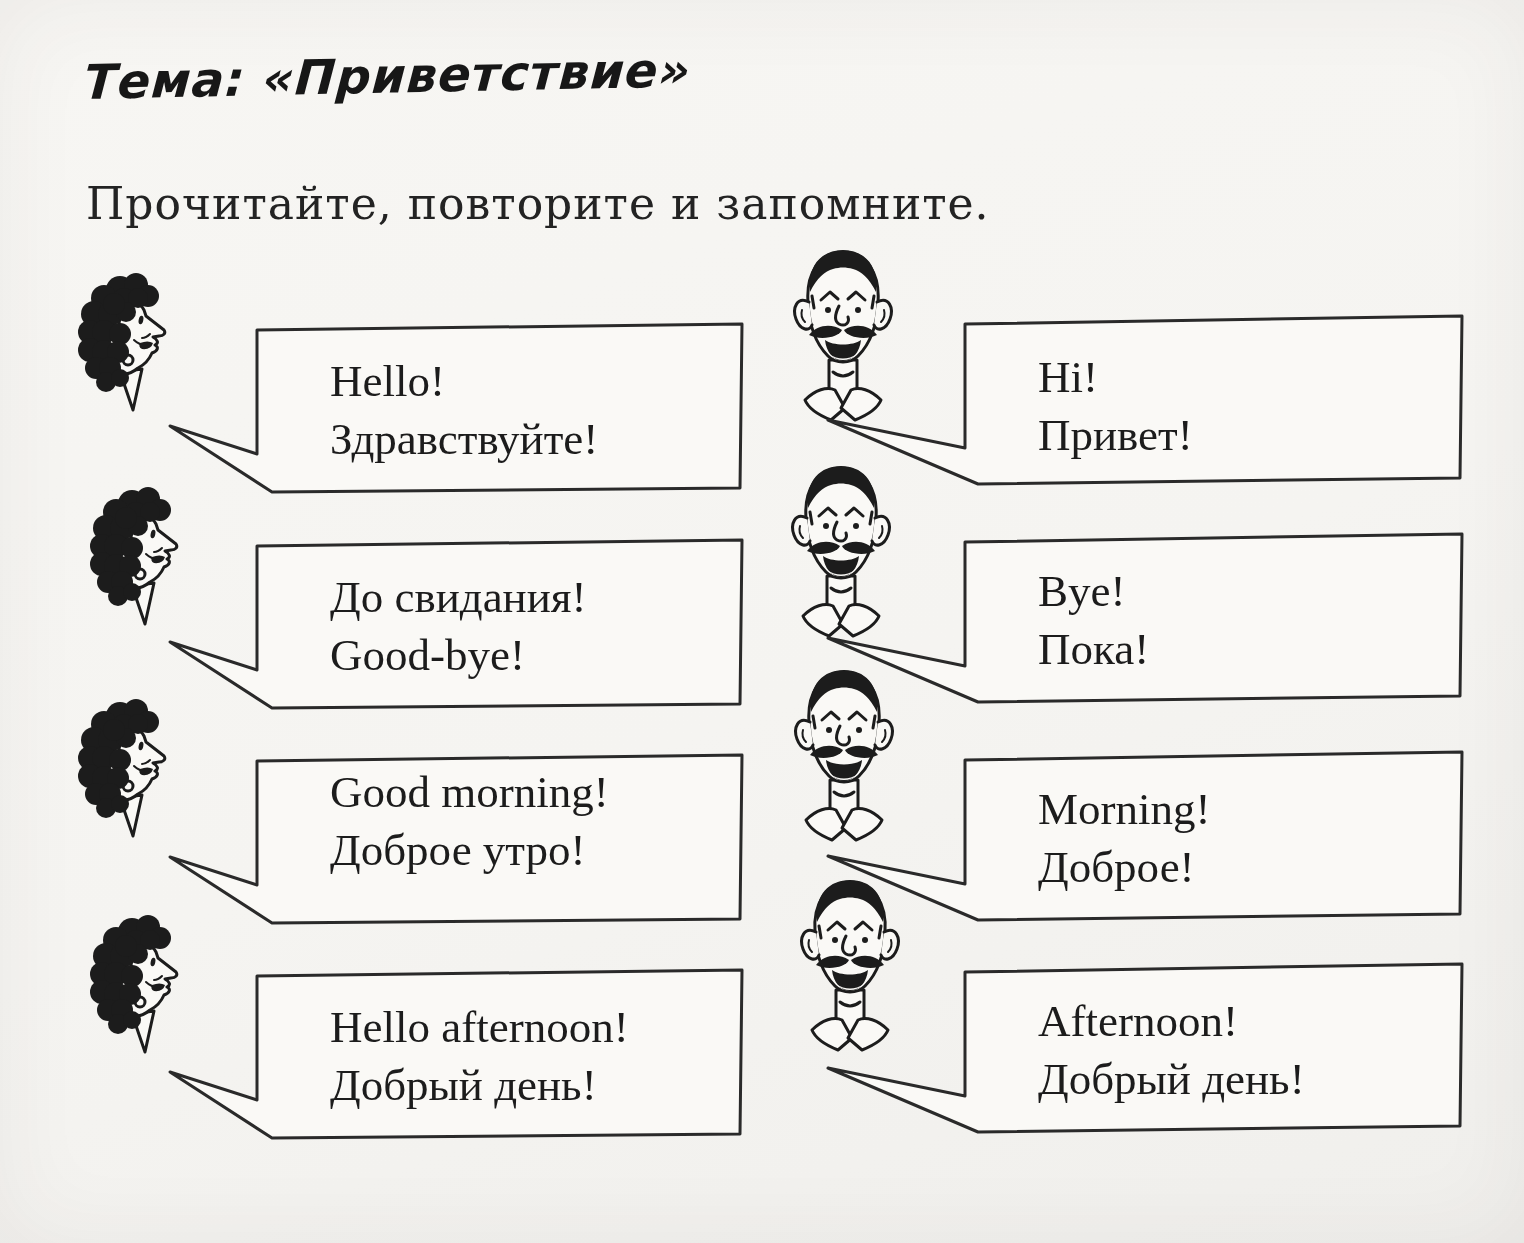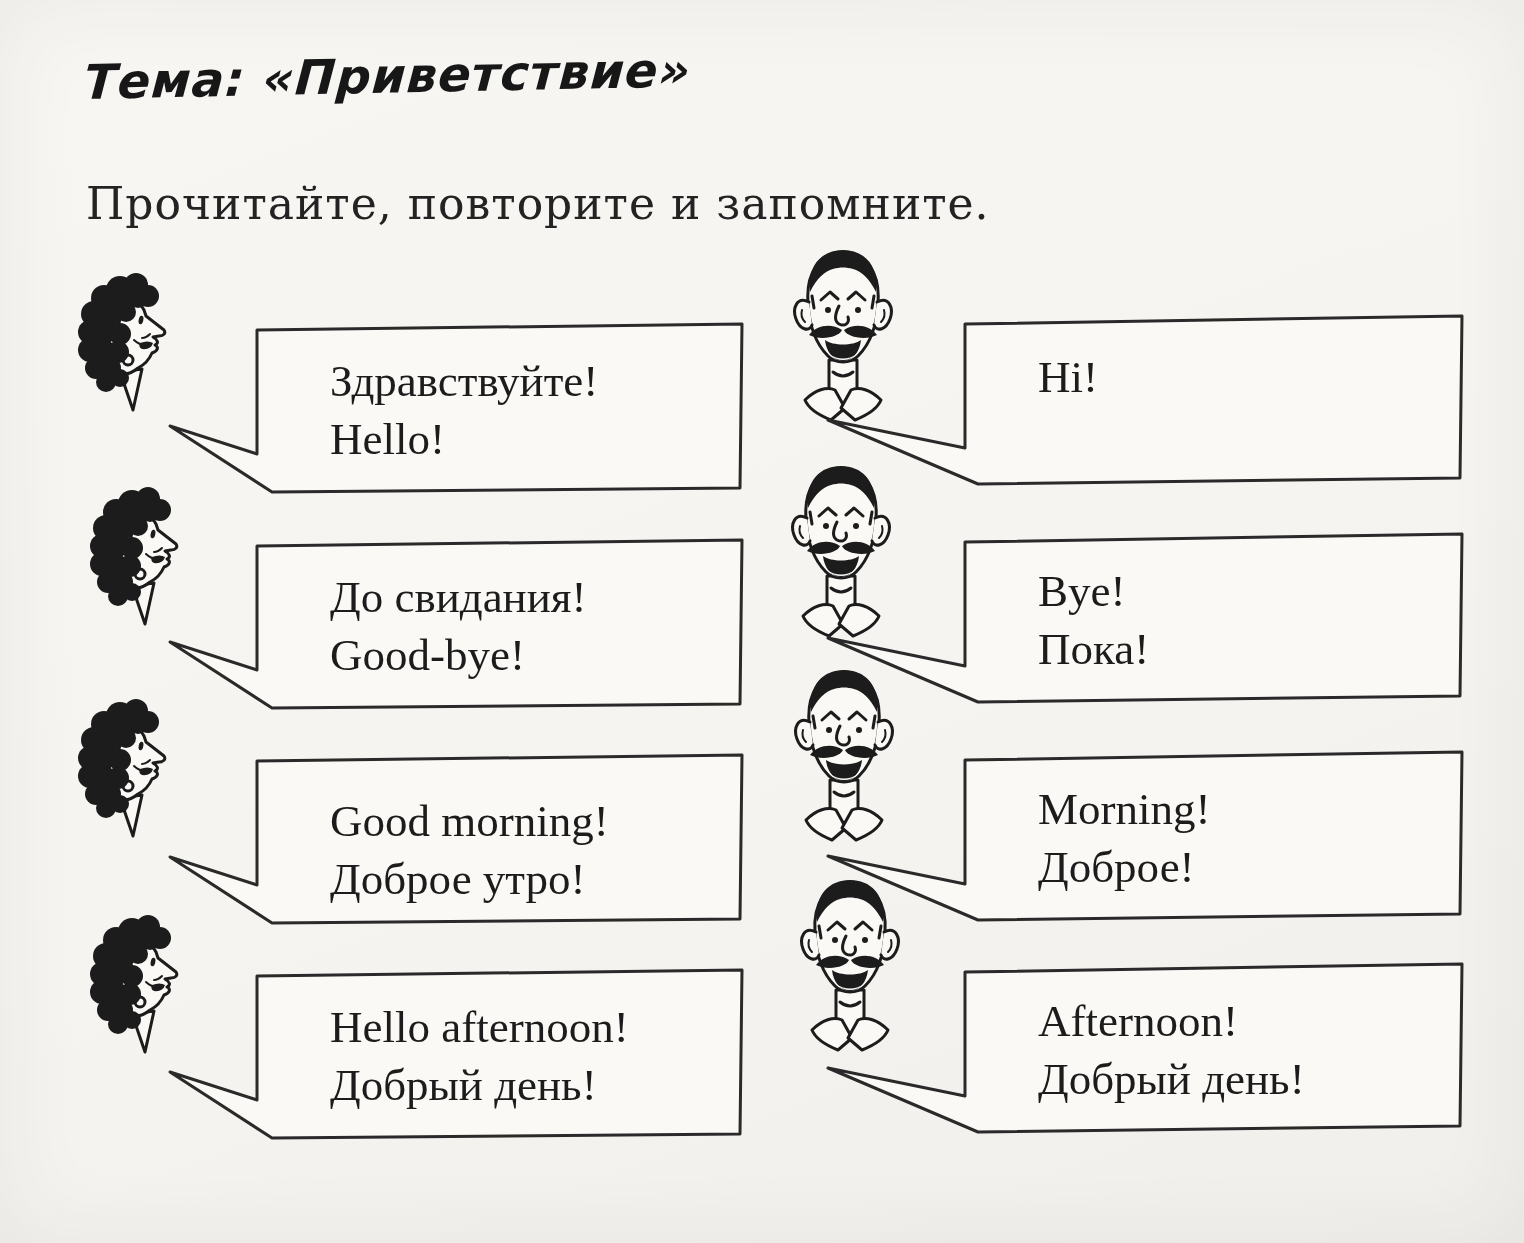--- a/index.html
+++ b/index.html
@@ -100,35 +100,36 @@
     <svg width="110" height="144" viewBox="0 0 110 144">
         <use href="#woman-figure"></use>
       </svg>
     </div>
   <div class="abs" style="left:160px;top:322px">
     <svg class="bubble-svg" width="585" height="182" viewBox="0 0 585 182">
         <use href="#bubble-left-shape"></use>
       </svg>
     </div>
   <div class="abs bubble-text" style="left:330px;top:352px">
+    <div>Hello!</div>
     <div>Здравствуйте!</div>
-    <div>Hello!</div>
   </div>
   <div class="abs figure" style="left:779px;top:240px">
     <svg width="128" height="196" viewBox="0 0 128 196">
         <use href="#man-figure"></use>
       </svg>
     </div>
   <div class="abs" style="left:820px;top:314px">
     <svg class="bubble-svg" width="645" height="182" viewBox="0 0 645 182">
         <use href="#bubble-right-shape"></use>
       </svg>
     </div>
   <div class="abs bubble-text" style="left:1038px;top:348px">
     <div>Hi!</div>
+    <div>Привет!</div>
   </div>
 
   <div class="abs figure" style="left:90px;top:484px">
     <svg width="110" height="144" viewBox="0 0 110 144">
         <use href="#woman-figure"></use>
       </svg>
     </div>
   <div class="abs" style="left:160px;top:538px">
     <svg class="bubble-svg" width="585" height="182" viewBox="0 0 585 182">
         <use href="#bubble-left-shape"></use>
@@ -156,21 +157,21 @@
   <div class="abs figure" style="left:78px;top:696px">
     <svg width="110" height="144" viewBox="0 0 110 144">
         <use href="#woman-figure"></use>
       </svg>
     </div>
   <div class="abs" style="left:160px;top:753px">
     <svg class="bubble-svg" width="585" height="182" viewBox="0 0 585 182">
         <use href="#bubble-left-shape"></use>
       </svg>
     </div>
-  <div class="abs bubble-text" style="left:330px;top:792px">
+  <div class="abs bubble-text" style="left:330px;top:763px">
     <div>Good morning!</div>
     <div>Доброе утро!</div>
   </div>
   <div class="abs figure" style="left:780px;top:660px">
     <svg width="128" height="196" viewBox="0 0 128 196">
         <use href="#man-figure"></use>
       </svg>
     </div>
   <div class="abs" style="left:820px;top:750px">
     <svg class="bubble-svg" width="645" height="182" viewBox="0 0 645 182">

